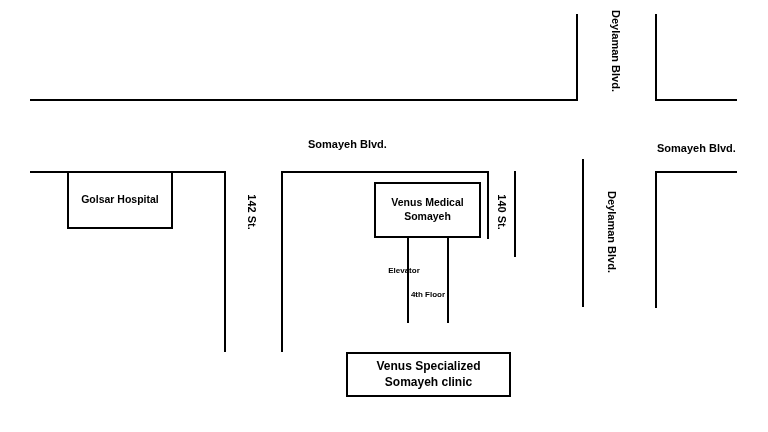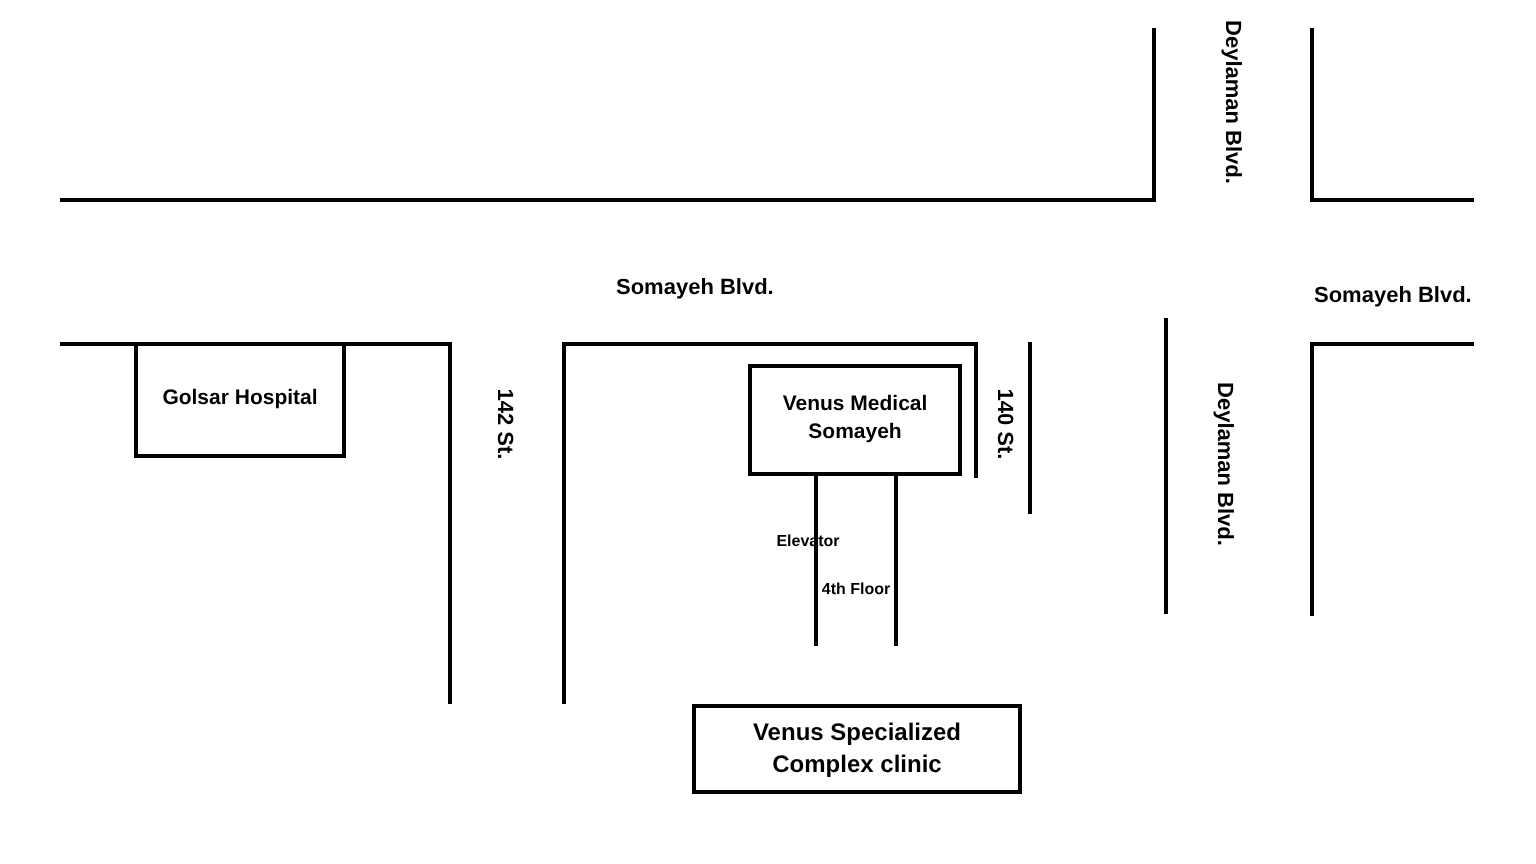--- a/index.html
+++ b/index.html
@@ -94,19 +94,19 @@
     <span>Golsar Hospital</span>
   </div>
 
   <div class="box box-venus">
     <span>Venus Medical</span>
     <span>Somayeh</span>
   </div>
 
   <div class="box box-dental">
     <span>Venus Specialized</span>
-    <span>Complex clinic</span>
+    <span>Somayeh clinic</span>
   </div>
 
   <div class="small-label" style="left:380px; top:266px; width:48px;">Elevator</div>
   <div class="small-label" style="left:404px; top:290px; width:48px;">4th Floor</div>
 
 </div>
 
 </body></html>

